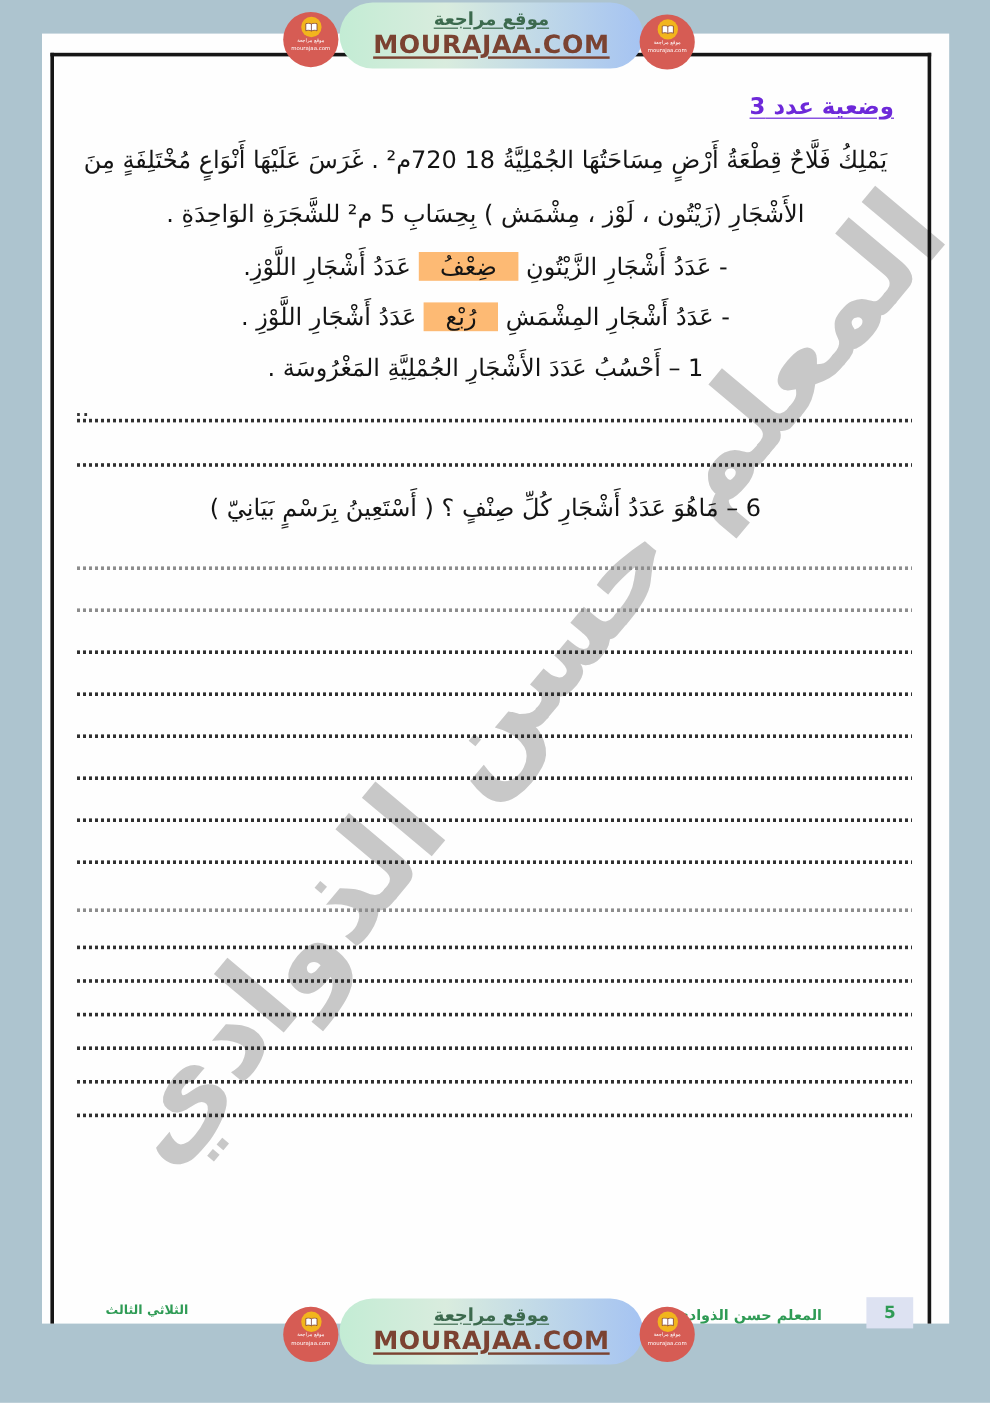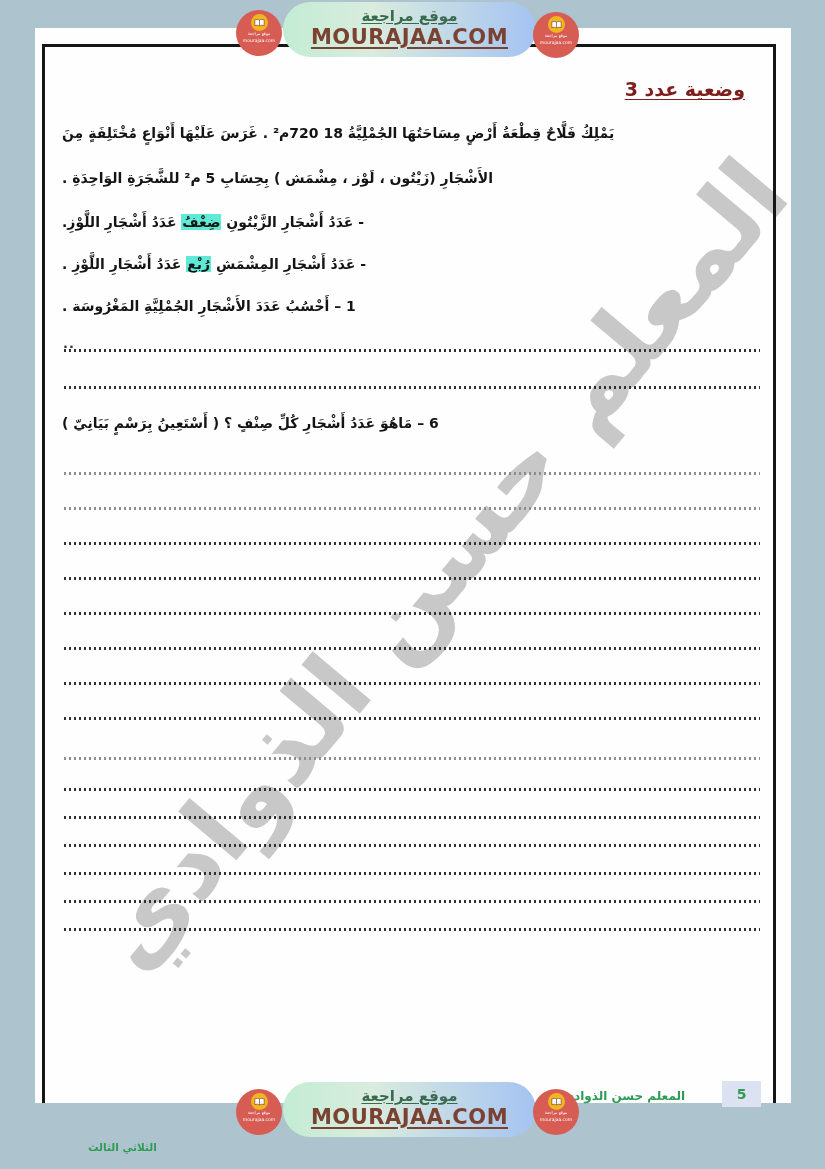--- a/index.html
+++ b/index.html
@@ -24,32 +24,32 @@
   .watermark{
     position:absolute;left:-110px;top:505px;width:1100px;
     text-align:center;transform:rotate(-50deg);transform-origin:center;
     font-size:100px;font-weight:bold;line-height:120px;
     color:#c8c8c8;white-space:nowrap;direction:rtl;
     z-index:2;pointer-events:none;
   }
   
   .title{
     position:absolute;right:80px;top:78px;
-    direction:rtl;font-size:19px;font-weight:bold;color:#7f1d1d;
+    direction:rtl;font-size:19px;font-weight:bold;color:#6d28d9;
     text-decoration:underline;text-underline-offset:3px;
     z-index:4;white-space:nowrap;
   }
   .tline{
     position:absolute;left:62px;width:685px;
-    direction:rtl;text-align:left;
-    font-size:14px;font-weight:bold;color:#141414;
+    direction:rtl;text-align:center;
+    font-size:20px;font-weight:normal;color:#141414;
     line-height:30px;white-space:nowrap;z-index:4;
   }
   .tline mark{
-    background:#5eead4;color:inherit;font-weight:inherit;padding:0 1px;
+    background:#fdba74;color:inherit;font-weight:inherit;padding:0 18px;
   }
   .l1{top:118px;}
   .l2{top:163px;}
   .c1{top:207px;}
   .c2{top:249px;}
   .q1{top:291px;}
   .q2{top:408px;}
   
   .dline{
     position:absolute;left:64px;width:696px;height:3px;
@@ -80,21 +80,21 @@
     background:#d65c54;z-index:11;text-align:center;overflow:hidden;
   }
   .badge-disc{
     width:17px;height:17px;border-radius:50%;background:#f2b51d;
     margin:4px auto 0 auto;display:flex;align-items:center;justify-content:center;
   }
   .badge-t1{font-size:6px;line-height:6px;color:#fff;transform:scale(.7);direction:rtl;}
   .badge-t2{font-size:6px;line-height:7px;color:#fff;transform:scale(.75);}
   
   .foot-left{
-    position:absolute;left:88px;top:1141px;font-size:10.5px;font-weight:bold;
+    position:absolute;left:88px;top:1086px;font-size:10.5px;font-weight:bold;
     color:#2f9b55;direction:rtl;z-index:5;white-space:nowrap;
   }
   .foot-right{
     position:absolute;left:563px;top:1089px;font-size:12px;font-weight:bold;
     color:#2f9b55;direction:rtl;z-index:5;white-space:nowrap;
   }
   .pagenum{
     position:absolute;left:722px;top:1081px;width:39px;height:26px;
     background:#dde2f2;z-index:5;display:flex;align-items:center;justify-content:center;
     font-size:14px;font-weight:bold;color:#2f9b55;

